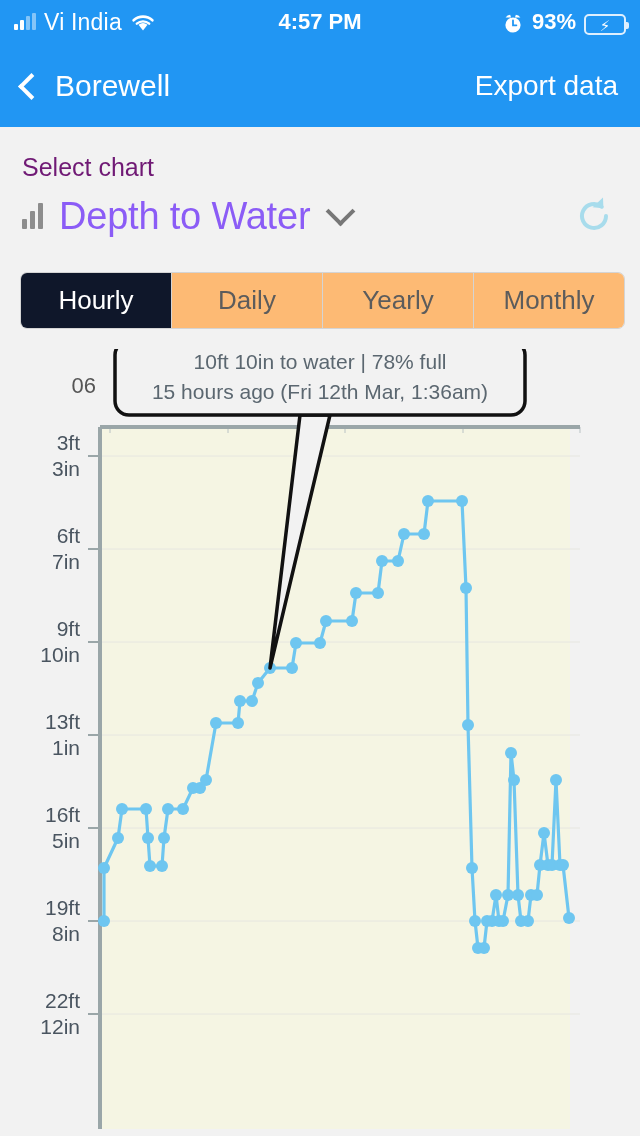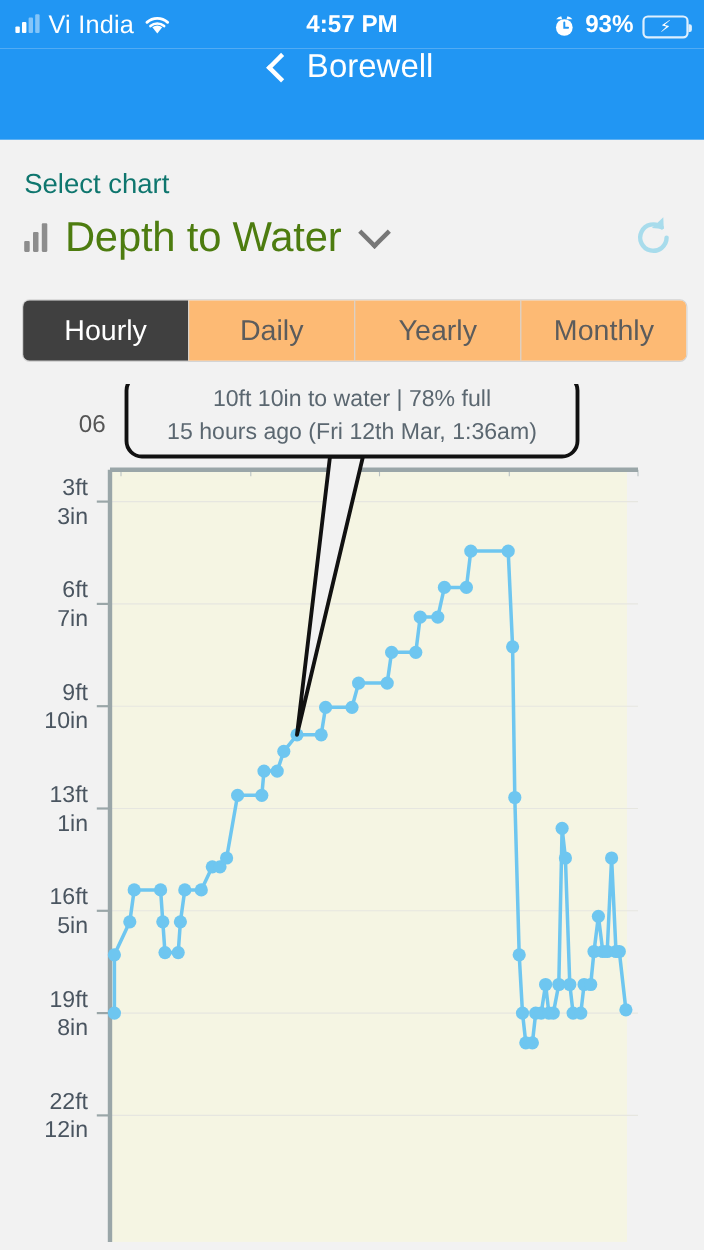--- a/index.html
+++ b/index.html
@@ -38,57 +38,57 @@
     background:rgba(255,255,255,.85);border-radius:0 2px 2px 0;
   }
   .batt .fill{height:100%;background:#32d74b;border-radius:2px;}
   .batt .bolt{
     position:absolute;left:50%;top:50%;transform:translate(-50%,-50%);
     color:#fff;font-size:15px;line-height:1;
   }
   
   .navbar{
     height:83px;background:#2196f3;color:#fff;
-    display:flex;align-items:center;padding:0 22px;box-sizing:border-box;flex-direction:column;
+    display:flex;align-items:center;padding:0 22px;box-sizing:border-box;
   }
   .nav-back{display:flex;align-items:center;gap:14px;cursor:pointer;}
   .chev{
     width:15px;height:15px;border-left:4px solid #fff;border-bottom:4px solid #fff;
     transform:rotate(45deg);margin-top:1px;
   }
   .nav-title{font-size:30px;}
   .nav-action{margin-left:auto;font-size:28px;cursor:pointer;}
   
   .select-label{
-    font-size:25px;color:#0f766e;padding:26px 0 0 22px;
+    font-size:25px;color:#701a75;padding:26px 0 0 22px;
   }
   .chart-row{display:flex;align-items:center;padding:12px 24px 0 22px;}
   .bar-icon{display:flex;align-items:flex-end;gap:3px;height:26px;margin-right:16px;}
   .bar-icon i{display:block;width:5px;background:#8d8d8d;border-radius:1px;}
   .bar-icon i:nth-child(1){height:10px;}
   .bar-icon i:nth-child(2){height:18px;}
   .bar-icon i:nth-child(3){height:26px;}
-  .chart-name{font-size:38px;color:#4d7c0f;letter-spacing:-.2px;}
+  .chart-name{font-size:38px;color:#8b5cf6;letter-spacing:-.2px;}
   .caret{
     width:17px;height:17px;border-right:4px solid #777;border-bottom:4px solid #777;
     transform:rotate(45deg);margin:-10px 0 0 20px;
   }
   .refresh{margin-left:auto;width:44px;height:44px;cursor:pointer;}
   
   .tabs{
     display:flex;margin:34px 15px 0 20px;border-radius:7px;overflow:hidden;
     border:1px solid #d4d4d4;height:55px;
   }
   .tab{
     flex:1;display:flex;align-items:center;justify-content:center;
     font-size:26px;color:#5c5c5c;background:#fdba74;
     border-left:1px solid #d4d4d4;cursor:pointer;
   }
   .tab:first-child{border-left:none;}
-  .tab.active{background:#404040;color:#fff;font-weight:500;border-color:#2196f3;}
+  .tab.active{background:#0f172a;color:#fff;font-weight:500;border-color:#2196f3;}
   
   .chart-wrap{position:relative;margin-top:20px;}
   svg{display:block;}
   .tip-text{font-size:21px;fill:#5b6770;}
   .axis-text{font-size:21px;fill:#4a5560;}
   .xaxis-text{font-size:22px;fill:#555;}
 </style>
 </head>
 <body>
 
@@ -125,20 +125,21 @@
       <span class="bolt">⚡</span>
     </span>
   </div>
 </div>
 
 <div class="navbar">
   <div class="nav-back">
     <span class="chev"></span>
     <span class="nav-title">Borewell</span>
   </div>
+  <div class="nav-action">Export data</div>
 </div>
 
 <div class="select-label">Select chart</div>
 
 <div class="chart-row">
   <span class="bar-icon">
       <i></i>
       <i></i>
       <i></i>
     </span>

